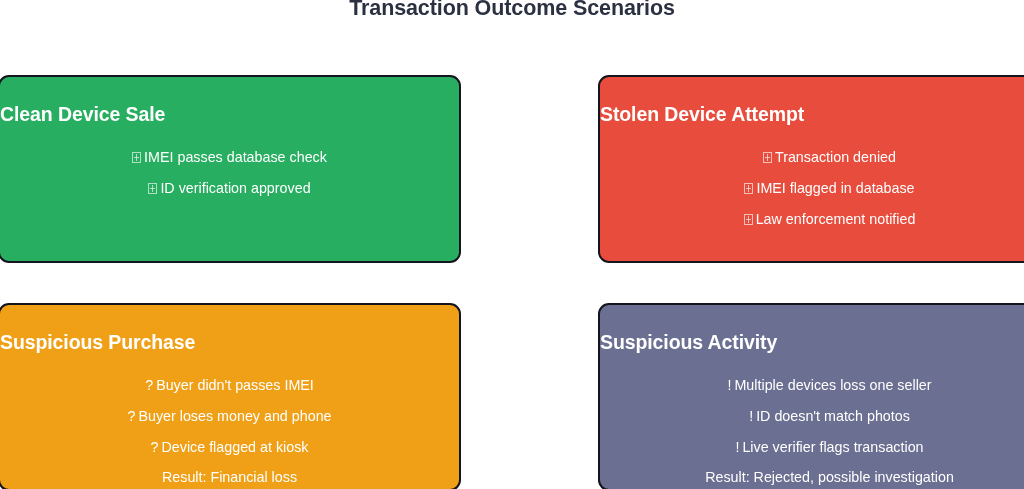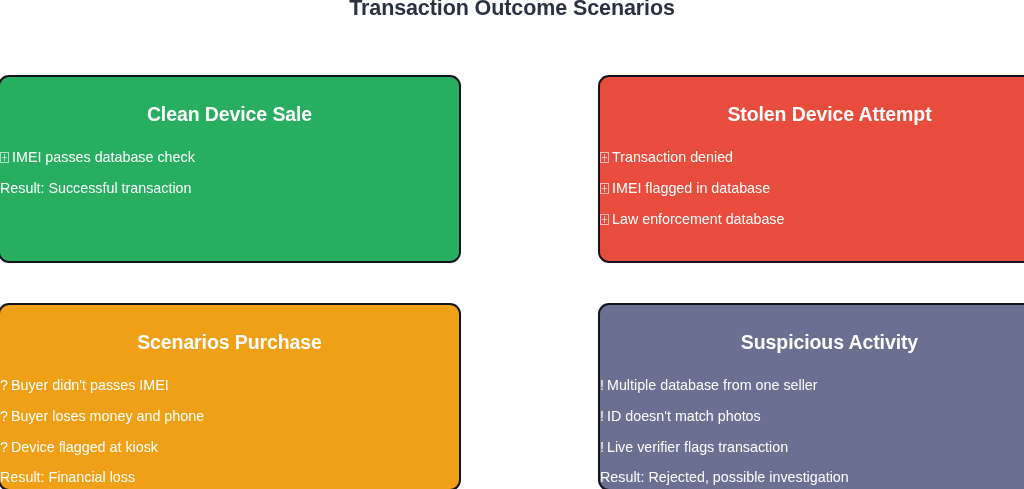--- a/index.html
+++ b/index.html
@@ -48,36 +48,35 @@
   .card-col-left  { left: -2px; }
   .card-col-right { left: 559px; margin-left: 39px; }
   .card-row-top    { top: 0px; }
   .card-row-bottom { top: 228px; }
 
   .card-title {
     position: absolute;
     top: 25px;
     left: 0;
     width: 100%;
-    text-align: center;
     font-size: 19.5px;
     font-weight: bold;
     color: #ffffff;
     line-height: 24px;
     letter-spacing: -0.1px;
   }
 
   .card-lines {
     position: absolute;
     top: 65px;
     left: 0;
     width: 100%;
   }
   .card-line {
-    text-align: left;
+    text-align: center;
     font-size: 14.3px;
     color: #ffffff;
     line-height: 30.8px;
     white-space: nowrap;
   }
 
   .tofu {
     display: inline-block;
     width: 9px;
     height: 11px;
@@ -108,46 +107,46 @@
 <body style="background: rgb(255, 255, 255);">
 
 <div id="page-title" style="color: rgb(44, 49, 66);">Transaction Outcome Scenarios</div>
 
 <div id="grid">
 
   <div class="card card-col-left card-row-top" style="background: rgb(39, 174, 96); border-color: rgb(20, 20, 31);">
     <div class="card-title">Clean Device Sale</div>
     <div class="card-lines">
       <div class="card-line"><span class="tofu"></span><span>IMEI passes database check</span></div>
-      <div class="card-line">Result: Successful transaction</div>
+      <div class="card-line"><span class="tofu"></span><span>ID verification approved</span></div>
     </div>
   </div>
 
   <div class="card card-col-right card-row-top" style="background: rgb(231, 76, 60); border-color: rgb(20, 20, 31);">
     <div class="card-title">Stolen Device Attempt</div>
     <div class="card-lines">
       <div class="card-line"><span class="tofu"></span><span>Transaction denied</span></div>
       <div class="card-line"><span class="tofu"></span><span>IMEI flagged in database</span></div>
-      <div class="card-line"><span class="tofu"></span><span>Law enforcement database</span></div>
+      <div class="card-line"><span class="tofu"></span><span>Law enforcement notified</span></div>
     </div>
   </div>
 
   <div class="card card-col-left card-row-bottom" style="background: rgb(240, 160, 23); border-color: rgb(20, 20, 31);">
-    <div class="card-title">Scenarios Purchase</div>
+    <div class="card-title">Suspicious Purchase</div>
     <div class="card-lines">
       <div class="card-line"><span class="bullet-char">?</span><span>Buyer didn't passes IMEI</span></div>
       <div class="card-line"><span class="bullet-char">?</span><span>Buyer loses money and phone</span></div>
       <div class="card-line"><span class="bullet-char">?</span><span>Device flagged at kiosk</span></div>
       <div class="card-line">Result: Financial loss</div>
     </div>
   </div>
 
   <div class="card card-col-right card-row-bottom" style="background: rgb(107, 111, 145); border-color: rgb(20, 20, 31);">
     <div class="card-title">Suspicious Activity</div>
     <div class="card-lines">
-      <div class="card-line"><span class="bullet-char">!</span><span>Multiple database from one seller</span></div>
+      <div class="card-line"><span class="bullet-char">!</span><span>Multiple devices loss one seller</span></div>
       <div class="card-line"><span class="bullet-char">!</span><span>ID doesn't match photos</span></div>
       <div class="card-line"><span class="bullet-char">!</span><span>Live verifier flags transaction</span></div>
       <div class="card-line">Result: Rejected, possible investigation</div>
     </div>
   </div>
 
 </div>
 
 </body></html>

